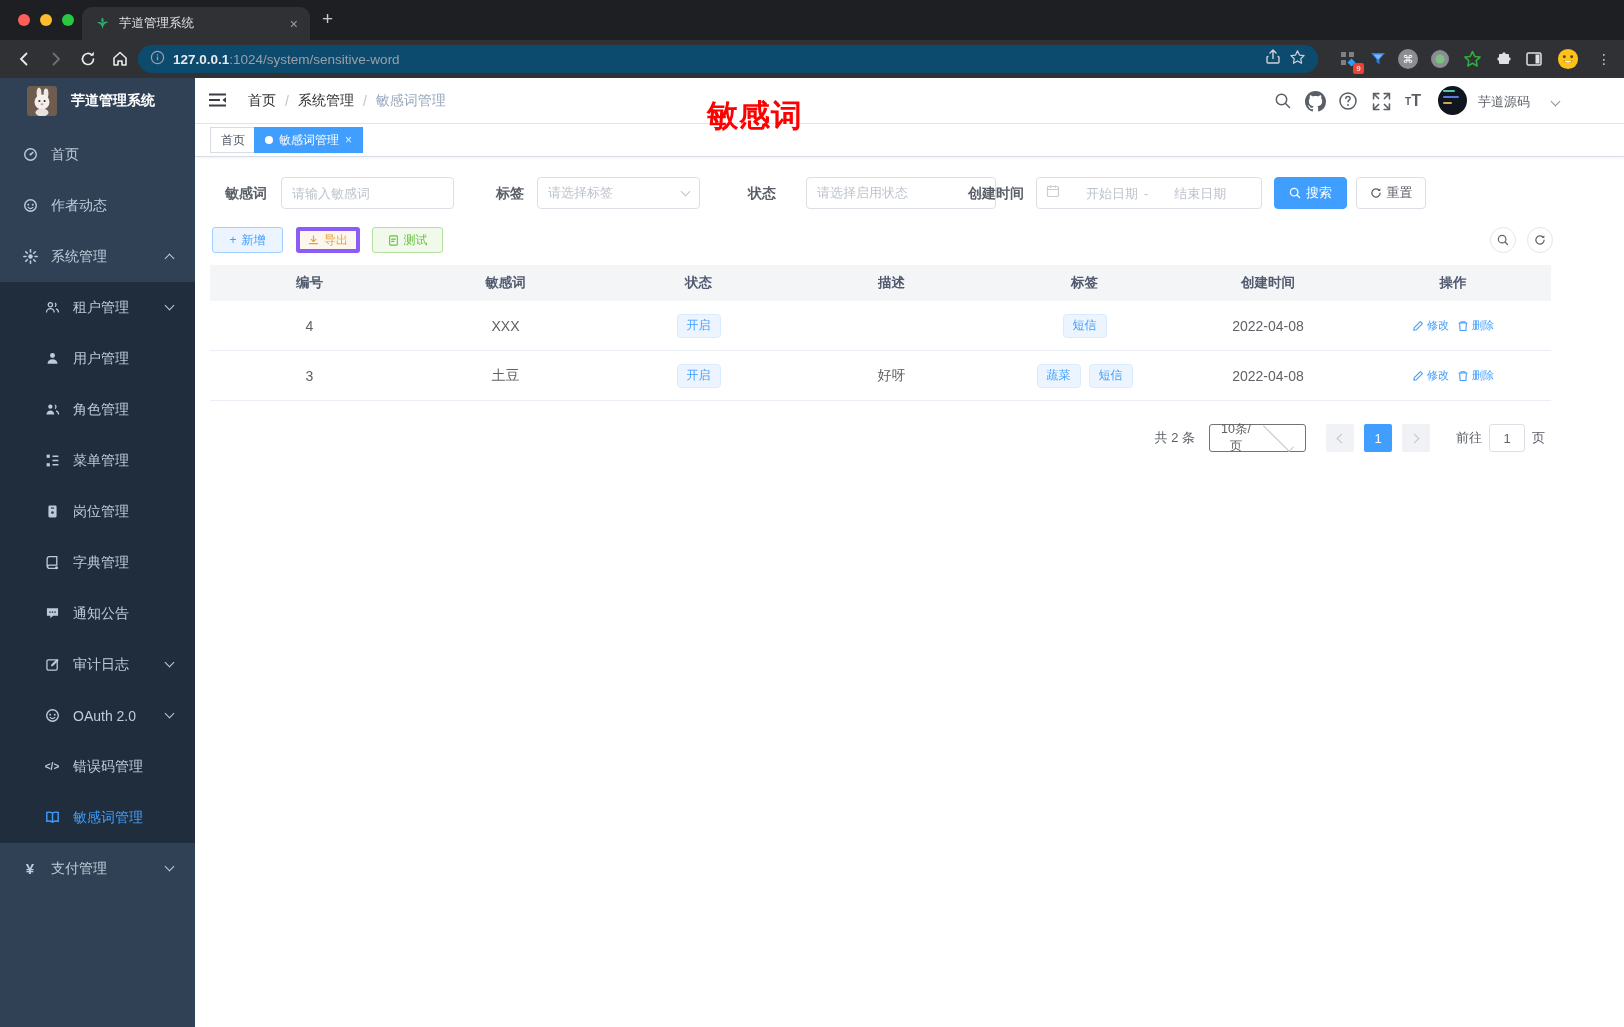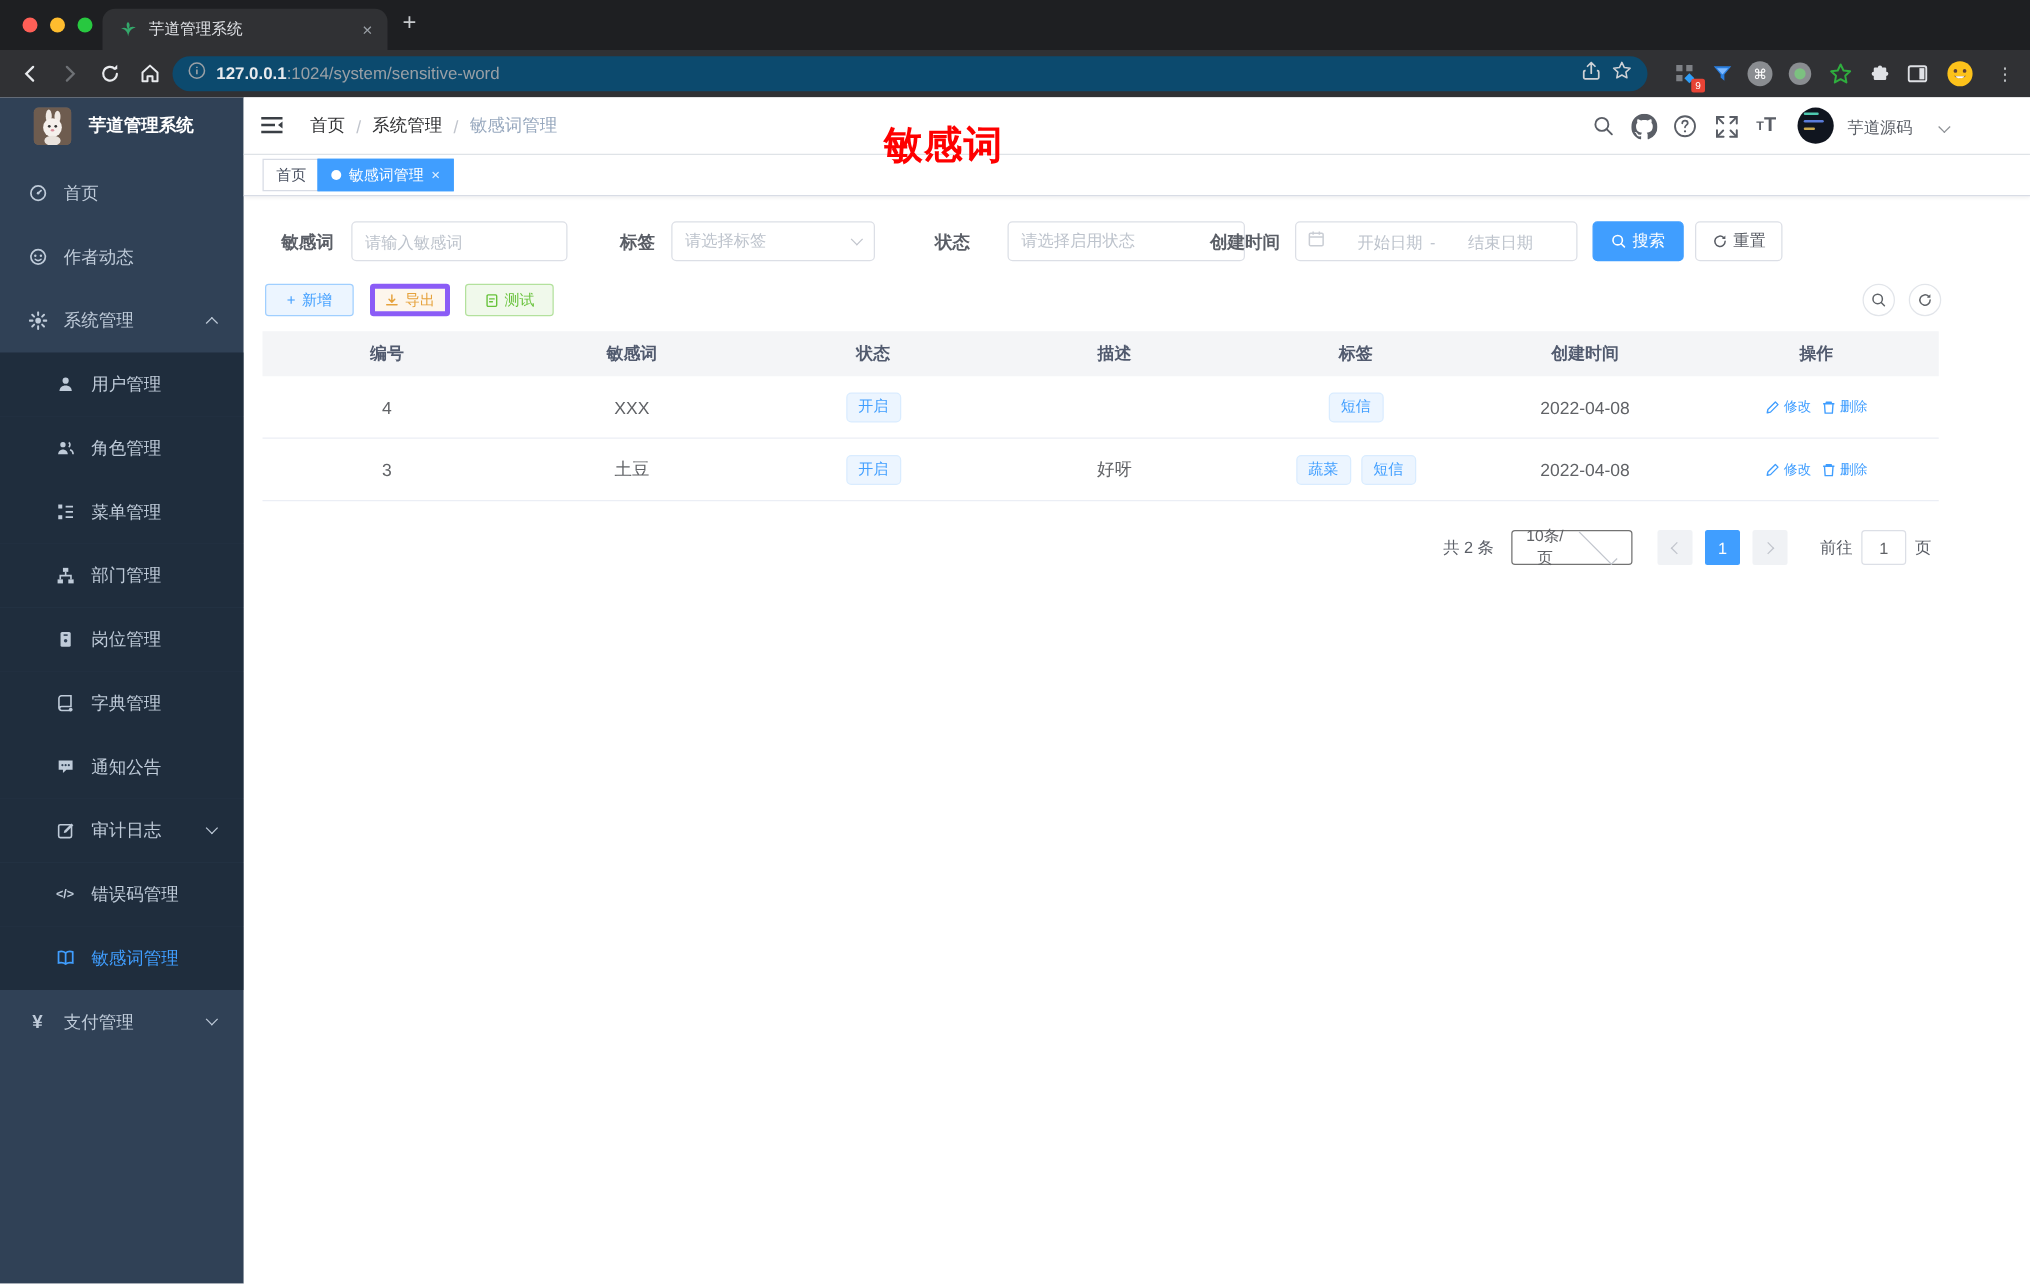--- a/index.html
+++ b/index.html
@@ -278,20 +278,31 @@
                 <path d="M7 .8v2M7 11.2v2M.8 7h2M11.2 7h2M2.6 2.6l1.4 1.4M10 10l1.4 1.4M2.6 11.4L4 10M10 4l1.4-1.4"></path>
               </g>
             </svg>
           </span>
         <span>系统管理</span>
         <span class="chev up"></span>
       </div>
       <div class="s-item lvl2">
         <span class="s-ic">
             <svg viewBox="0 0 14 14">
+              <circle cx="5" cy="4.4" r="2" stroke="currentColor" stroke-width="1.2" fill="none"></circle>
+              <path d="M1.4 11.6c0-2 1.6-3.6 3.6-3.6s3.6 1.6 3.6 3.6" stroke="currentColor" stroke-width="1.2" fill="none"></path>
+              <path d="M9.3 2.8a2 2 0 010 3.4M10.3 8.3c1.4.5 2.3 1.8 2.3 3.3" stroke="currentColor" stroke-width="1.2" fill="none"></path>
+            </svg>
+          </span>
+        <span>租户管理</span>
+        <span class="chev down"></span>
+      </div>
+      <div class="s-item lvl2">
+        <span class="s-ic">
+            <svg viewBox="0 0 14 14">
               <circle cx="7" cy="4.2" r="2.3" fill="currentColor"></circle>
               <path d="M2.4 12c0-2.6 2-4.2 4.6-4.2s4.6 1.6 4.6 4.2z" fill="currentColor"></path>
             </svg>
           </span>
         <span>用户管理</span>
       </div>
       <div class="s-item lvl2">
         <span class="s-ic">
             <svg viewBox="0 0 14 14">
               <circle cx="5" cy="4.4" r="2" fill="currentColor"></circle>
@@ -303,31 +314,20 @@
       </div>
       <div class="s-item lvl2">
         <span class="s-ic">
             <svg viewBox="0 0 14 14">
               <rect x="1.5" y="1.5" width="3" height="3" fill="currentColor"></rect>
               <rect x="1.5" y="9.5" width="3" height="3" fill="currentColor"></rect>
               <path d="M7 3h5.5M7 7h5.5M7 11h5.5" stroke="currentColor" stroke-width="1.3"></path>
             </svg>
           </span>
         <span>菜单管理</span>
-      </div>
-      <div class="s-item lvl2">
-        <span class="s-ic">
-            <svg viewBox="0 0 14 14">
-              <rect x="5" y="1.2" width="4" height="3" fill="currentColor"></rect>
-              <rect x="1" y="9.8" width="4" height="3" fill="currentColor"></rect>
-              <rect x="9" y="9.8" width="4" height="3" fill="currentColor"></rect>
-              <path d="M7 4.2V7M3 9.8V7h8v2.8" stroke="currentColor" stroke-width="1.2" fill="none"></path>
-            </svg>
-          </span>
-        <span>部门管理</span>
       </div>
       <div class="s-item lvl2">
         <span class="s-ic">
             <svg viewBox="0 0 14 14">
               <rect x="3.2" y="1.5" width="7.6" height="11" rx="1.2" fill="currentColor"></rect>
               <rect x="5.5" y="3.2" width="3" height="1.2" fill="#304156"></rect>
               <circle cx="7" cy="8" r="1.3" fill="#304156"></circle>
             </svg>
           </span>
         <span>岗位管理</span>
@@ -353,20 +353,32 @@
         <span>通知公告</span>
       </div>
       <div class="s-item lvl2">
         <span class="s-ic">
             <svg viewBox="0 0 14 14">
               <rect x="1.8" y="2.6" width="9.6" height="9.6" rx="1.2" stroke="currentColor" stroke-width="1.2" fill="none"></rect>
               <path d="M12.6 1.6L7.2 7l-.4 1.8L8.6 8.4 14 3z" transform="translate(-1.2 0)" fill="currentColor"></path>
             </svg>
           </span>
         <span>审计日志</span>
+        <span class="chev down"></span>
+      </div>
+      <div class="s-item lvl2">
+        <span class="s-ic">
+            <svg viewBox="0 0 14 14">
+              <circle cx="7" cy="7" r="5.4" stroke="currentColor" stroke-width="1.3" fill="none"></circle>
+              <circle cx="4.9" cy="6.2" r=".9" fill="currentColor"></circle>
+              <circle cx="9.1" cy="6.2" r=".9" fill="currentColor"></circle>
+              <path d="M4.8 8.8c1.3 1.2 3.1 1.2 4.4 0" stroke="currentColor" stroke-width="1.1" fill="none" stroke-linecap="round"></path>
+            </svg>
+          </span>
+        <span>OAuth 2.0</span>
         <span class="chev down"></span>
       </div>
       <div class="s-item lvl2">
         <span class="s-ic glyph-ic" style="font-size:10px">&lt;/&gt;</span>
         <span>错误码管理</span>
       </div>
       <div class="s-item lvl2 active">
         <span class="s-ic">
             <svg viewBox="0 0 14 14">
               <path d="M7 3.1C5.6 2 3.6 1.8 1.7 2.3v8.3c1.9-.5 3.9-.3 5.3.8 1.4-1.1 3.4-1.3 5.3-.8V2.3C10.4 1.8 8.4 2 7 3.1z" stroke="currentColor" stroke-width="1.3" fill="none"></path>

